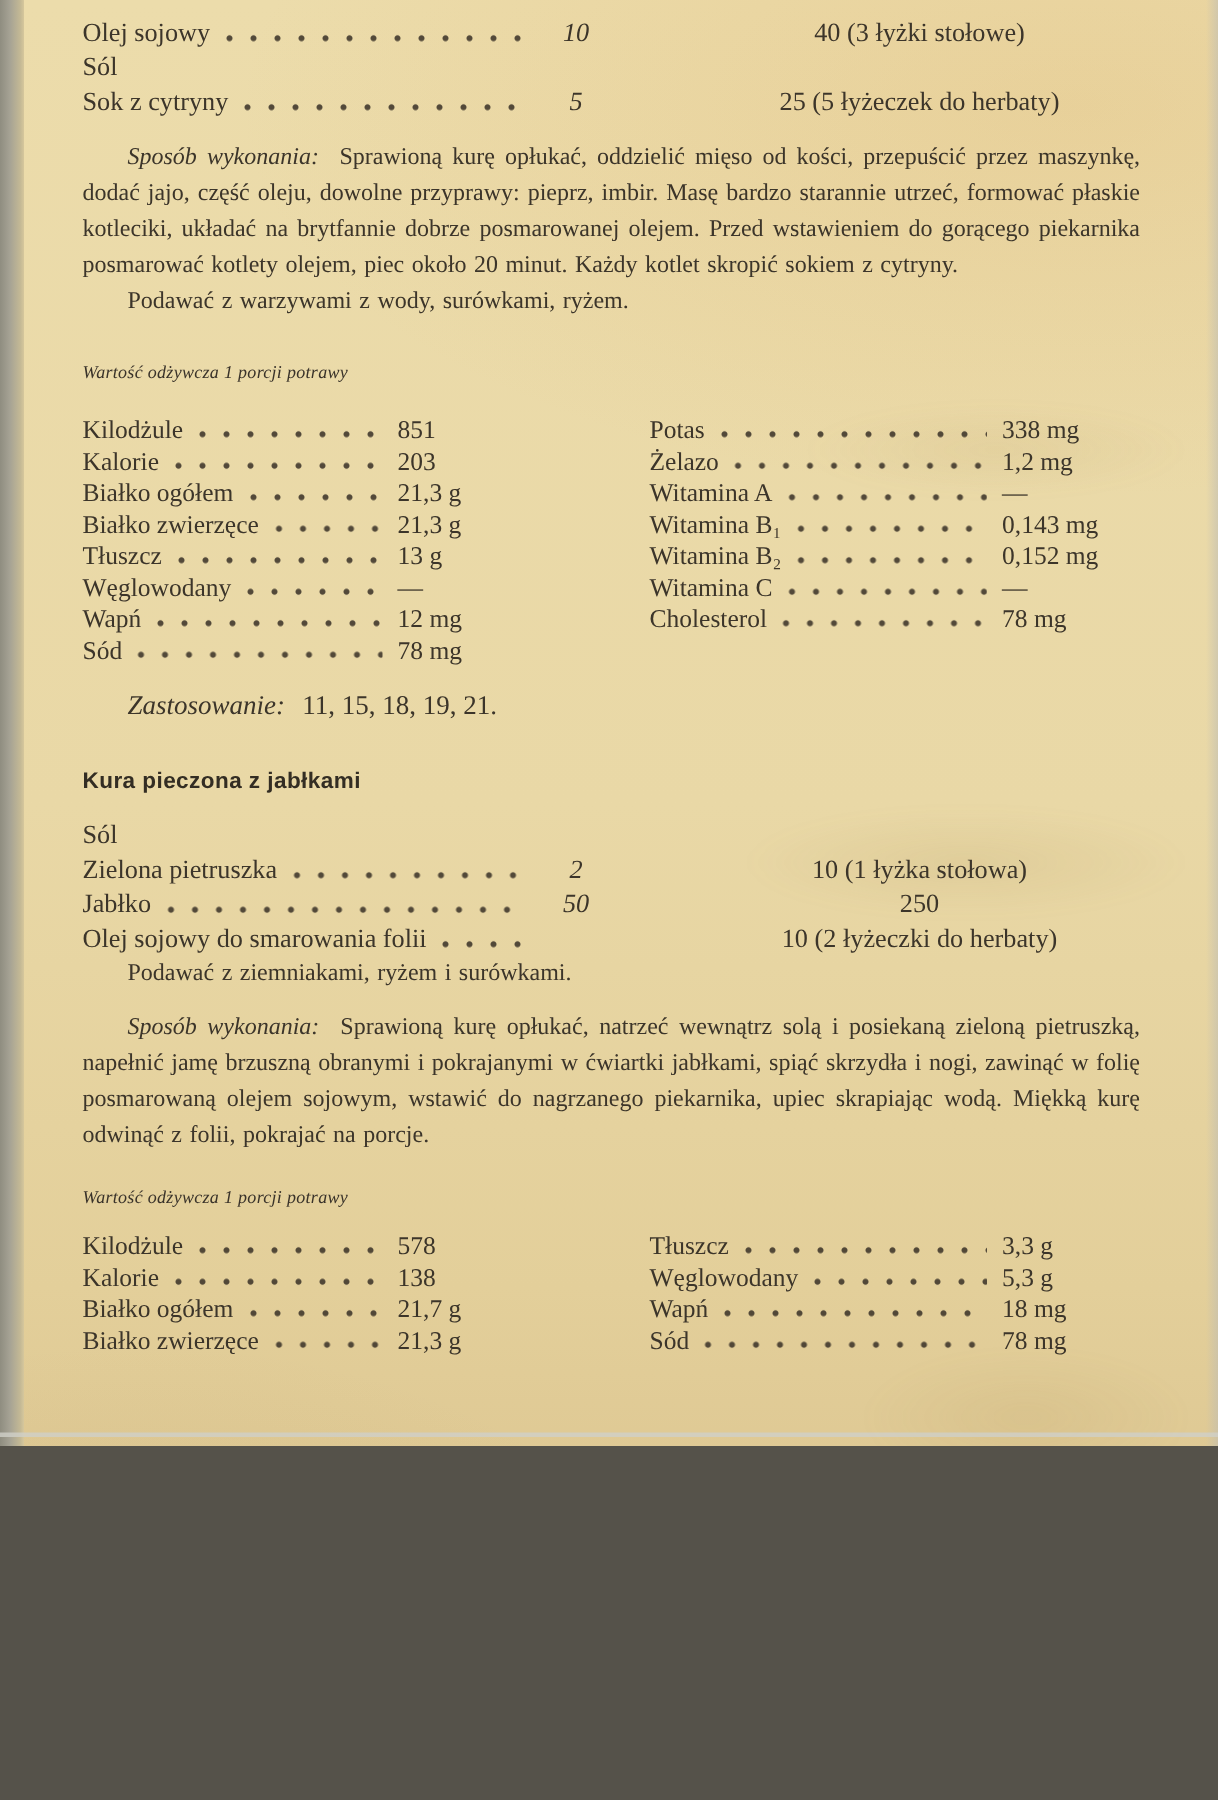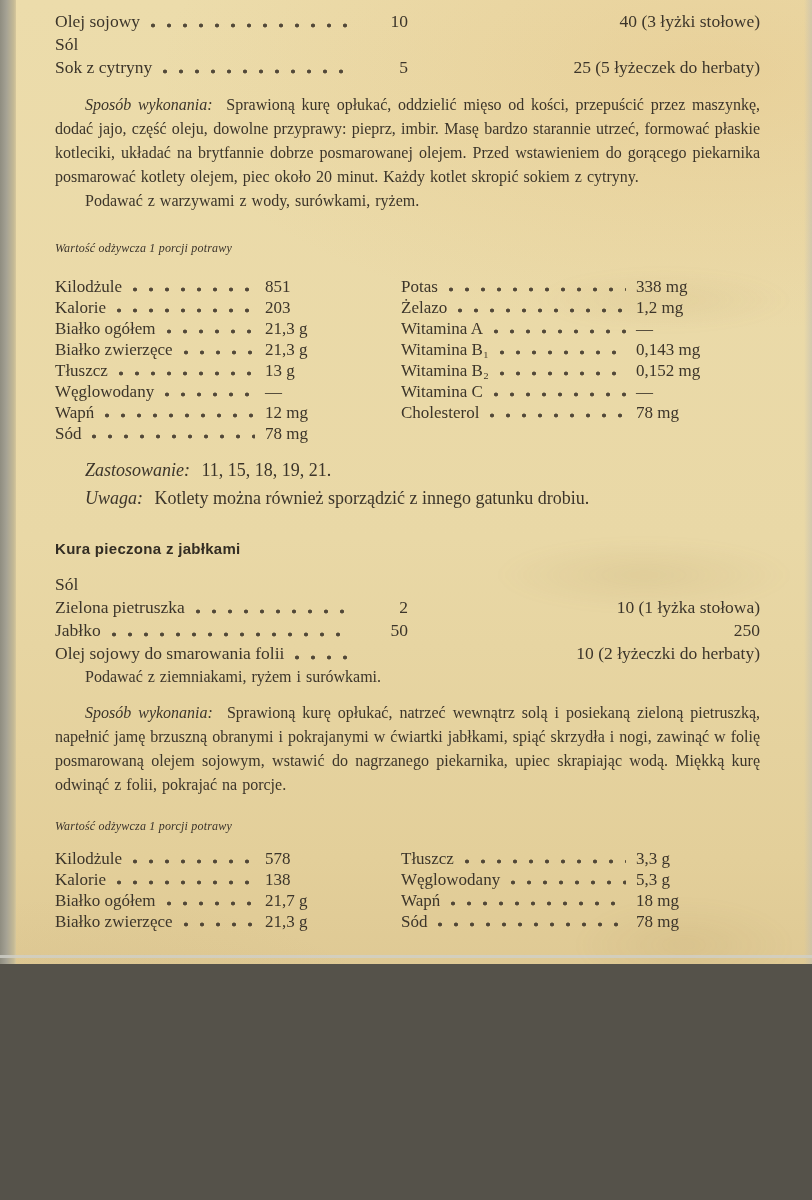--- a/index.html
+++ b/index.html
@@ -42,42 +42,42 @@
     flex:1 1 auto; min-width:12px; align-self:flex-end;
     height:7px; margin:0 10px 4px 10px;
     background-image:radial-gradient(circle at 3px 3.5px, rgba(56,48,38,0.85) 1.7px, transparent 2.3px);
     background-size:16px 7px; background-repeat:repeat-x;
   }
   .bare .leader { background:none; }
 
   
   .irow { display:flex; align-items:baseline; font-size:17.5px; line-height:23px; white-space:nowrap; }
   .ilabel { flex:0 0 auto; }
-  .iv1 { flex:0 0 48px; text-align:right; }
+  .iv1 { flex:0 0 48px; text-align:center;font-style:italic; }
   .igap { flex:0 0 58px; }
-  .iv2 { flex:0 0 294px; text-align:right; }
+  .iv2 { flex:0 0 294px; text-align:center; }
 
   
   .para {
     margin:14px 0 0 0; font-size:16px; line-height:24px;
     text-align:justify; text-indent:30px; word-spacing:1px;
   }
   .lead-italic { font-style:italic; margin-right:7px; }
   .serving { margin-top:0; text-align:left; }
 
   .ital-heading {
     margin:28px 0 0 0; font-size:12px; font-weight:normal; font-style:italic;
     letter-spacing:0.2px; color:#3a332a;
   }
 
   
   .ntables { display:flex; margin-top:20px; }
   .ncol { display:block; }
   .ncol.left  { width:292px; }
-  .ncol.right { width:327px; margin-left:54px; }
+  .ncol.right { width:327px; margin-left:86px; }
   .nrow { display:flex; align-items:baseline; font-size:17px; line-height:21px; white-space:nowrap; }
   .nvalue { flex:0 0 92px; text-align:left; }
   .ncol.left .nvalue { flex-basis:82px; }
 
   .inline-note { margin:14px 0 0 0; font-size:18px; line-height:24px; text-indent:30px; }
   .inline-note.tight { margin-top:4px; }
 
   .recipe-title {
     margin:30px 0 0 0; font-family:"Liberation Sans", sans-serif;
     font-weight:bold; font-size:15px; letter-spacing:0.3px; color:#332d23;
@@ -218,24 +218,20 @@
               <span class="leader"></span>
               <span class="nvalue">78 mg</span>
             </div>
         </div>
       </div>
 
       <p class="inline-note">
         <span class="lead-italic">Zastosowanie:</span>
         <span>11, 15, 18, 19, 21.</span>
       </p>
-      <p class="inline-note tight">
-        <span class="lead-italic">Uwaga:</span>
-        <span>Kotlety można również sporządzić z innego gatunku drobiu.</span>
-      </p>
 
       <h2 class="recipe-title">Kura pieczona z jabłkami</h2>
 
       <div style="margin-top:16px;">
         <div class="irow bare">
           <span class="ilabel">Sól</span>
           <span class="leader"></span>
           <span class="iv1"></span>
           <span class="igap"></span>
           <span class="iv2"></span>

